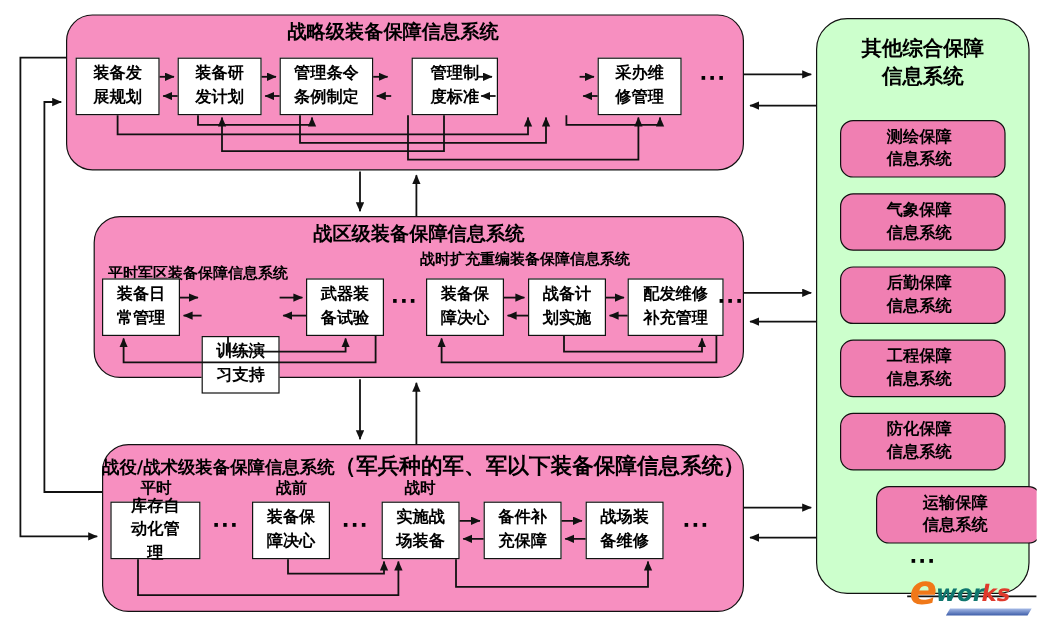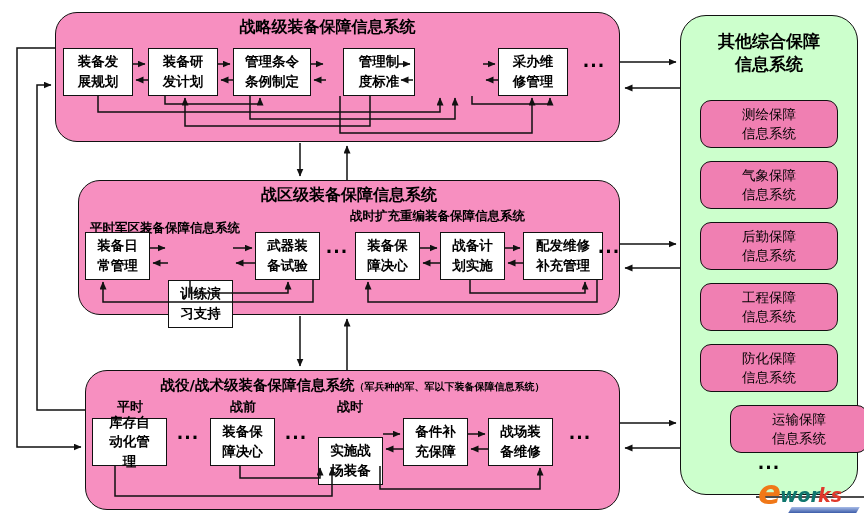--- a/index.html
+++ b/index.html
@@ -12,22 +12,22 @@
   .module{position:absolute;background:#fff;border:1.4px solid #111;box-sizing:border-box;
           display:flex;align-items:center;justify-content:center;text-align:center;
           font-weight:bold;font-size:13.5px;line-height:1.45;word-break:break-all;height:48px;}
   .dots{position:absolute;font-weight:bold;font-size:17px;letter-spacing:1px;text-align:center;}
   .green-panel{position:absolute;left:680px;top:15px;width:178px;height:480px;background:#ccffcc;
                border:1.6px solid #111;border-radius:26px;box-sizing:border-box;}
   .green-title{position:absolute;left:680px;top:30px;width:178px;padding:0 33px;box-sizing:border-box;
                text-align:center;font-weight:bold;font-size:17px;line-height:1.35;word-break:break-all;}
   .green-item{position:absolute;left:700px;width:138px;height:48px;background:#f07fb2;
               border:1.4px solid #111;border-radius:11px;box-sizing:border-box;padding:0 38px;
-              display:flex;align-items:center;justify-content:center;text-align:center;
-              font-weight:normal;font-size:13.5px;line-height:1.4;word-break:break-all;}
+              display:flex;align-items:center;justify-content:center;
+              font-weight:bold;font-size:13.5px;line-height:1.4;word-break:break-all;}
   svg.overlay{position:absolute;left:0;top:0;pointer-events:none;}
   svg.overlay path{stroke:#111;stroke-width:1.5;fill:none;}
   .wm{position:absolute;left:756px;top:476px;width:108px;height:40px;font-style:italic;font-weight:bold;}
   .wm-e{position:absolute;left:2px;top:-4px;font-size:34px;color:#f07818;}
   .wm-wor{position:absolute;left:24px;top:8px;font-size:19px;color:#0f766e;}
   .wm-ks{position:absolute;left:62px;top:8px;font-size:19px;color:#e0392c;}
   .wm-bar{position:absolute;left:34px;top:31px;width:68px;height:6px;
           background:linear-gradient(#a8bce8,#3c5ca8);transform:skewX(-30deg);}
 </style>
 </head>
@@ -52,30 +52,30 @@
   <div class="module" style="left:168px;top:232px;width:65px;padding:0 10px;margin-top:48px;">训练演习支持</div>
   <div class="module" style="left:255px;top:232px;width:65px;padding:0 10px;">武器装备试验</div>
   <div class="dots" style="left:320px;top:242px;width:34px;">···</div>
   <div class="module" style="left:355px;top:232px;width:65px;padding:0 10px;">装备保障决心</div>
   <div class="module" style="left:440px;top:232px;width:65px;padding:0 10px;">战备计划实施</div>
   <div class="module" style="left:523px;top:232px;width:80px;padding:0 11px;">配发维修补充管理</div>
   <div class="dots" style="left:596px;top:242px;width:26px;">···</div>
 
   <div class="panel" style="left:85px;top:370px;width:535px;height:140px;"></div>
   <div class="panel-title" style="left:85px;top:376px;width:535px;font-size:14.5px;">
-    <span>战役/战术级装备保障信息系统</span><span style="font-size:10px;">（军兵种的军、军以下装备保障信息系统）</span>
+    <span>战役/战术级装备保障信息系统</span><span style="font-size:18px;">（军兵种的军、军以下装备保障信息系统）</span>
   </div>
   <div class="stage-label" style="left:100px;top:398px;width:60px;">平时</div>
   <div class="stage-label" style="left:213px;top:398px;width:60px;">战前</div>
   <div class="stage-label" style="left:320px;top:398px;width:60px;">战时</div>
   <div class="module" style="left:92px;top:418px;width:75px;padding:0 10px;">库存自动化管理</div>
   <div class="dots" style="left:170px;top:428px;width:36px;">···</div>
   <div class="module" style="left:210px;top:418px;width:65px;padding:0 10px;">装备保障决心</div>
   <div class="dots" style="left:278px;top:428px;width:36px;">···</div>
-  <div class="module" style="left:318px;top:437px;width:65px;padding:0 10px;">实施战场装备</div>
+  <div class="module" style="left:318px;top:418px;width:65px;padding:0 10px;">实施战场装备</div>
   <div class="module" style="left:403px;top:418px;width:65px;padding:0 10px;">备件补充保障</div>
   <div class="module" style="left:488px;top:418px;width:65px;padding:0 10px;">战场装备维修</div>
   <div class="dots" style="left:558px;top:428px;width:44px;">···</div>
 
   <div class="green-panel"></div>
   <div class="green-title">其他综合保障信息系统</div>
   <div class="green-item" style="top:100px;">测绘保障信息系统</div>
   <div class="green-item" style="top:161px;">气象保障信息系统</div>
   <div class="green-item" style="top:222px;">后勤保障信息系统</div>
   <div class="green-item" style="top:283px;">工程保障信息系统</div>

